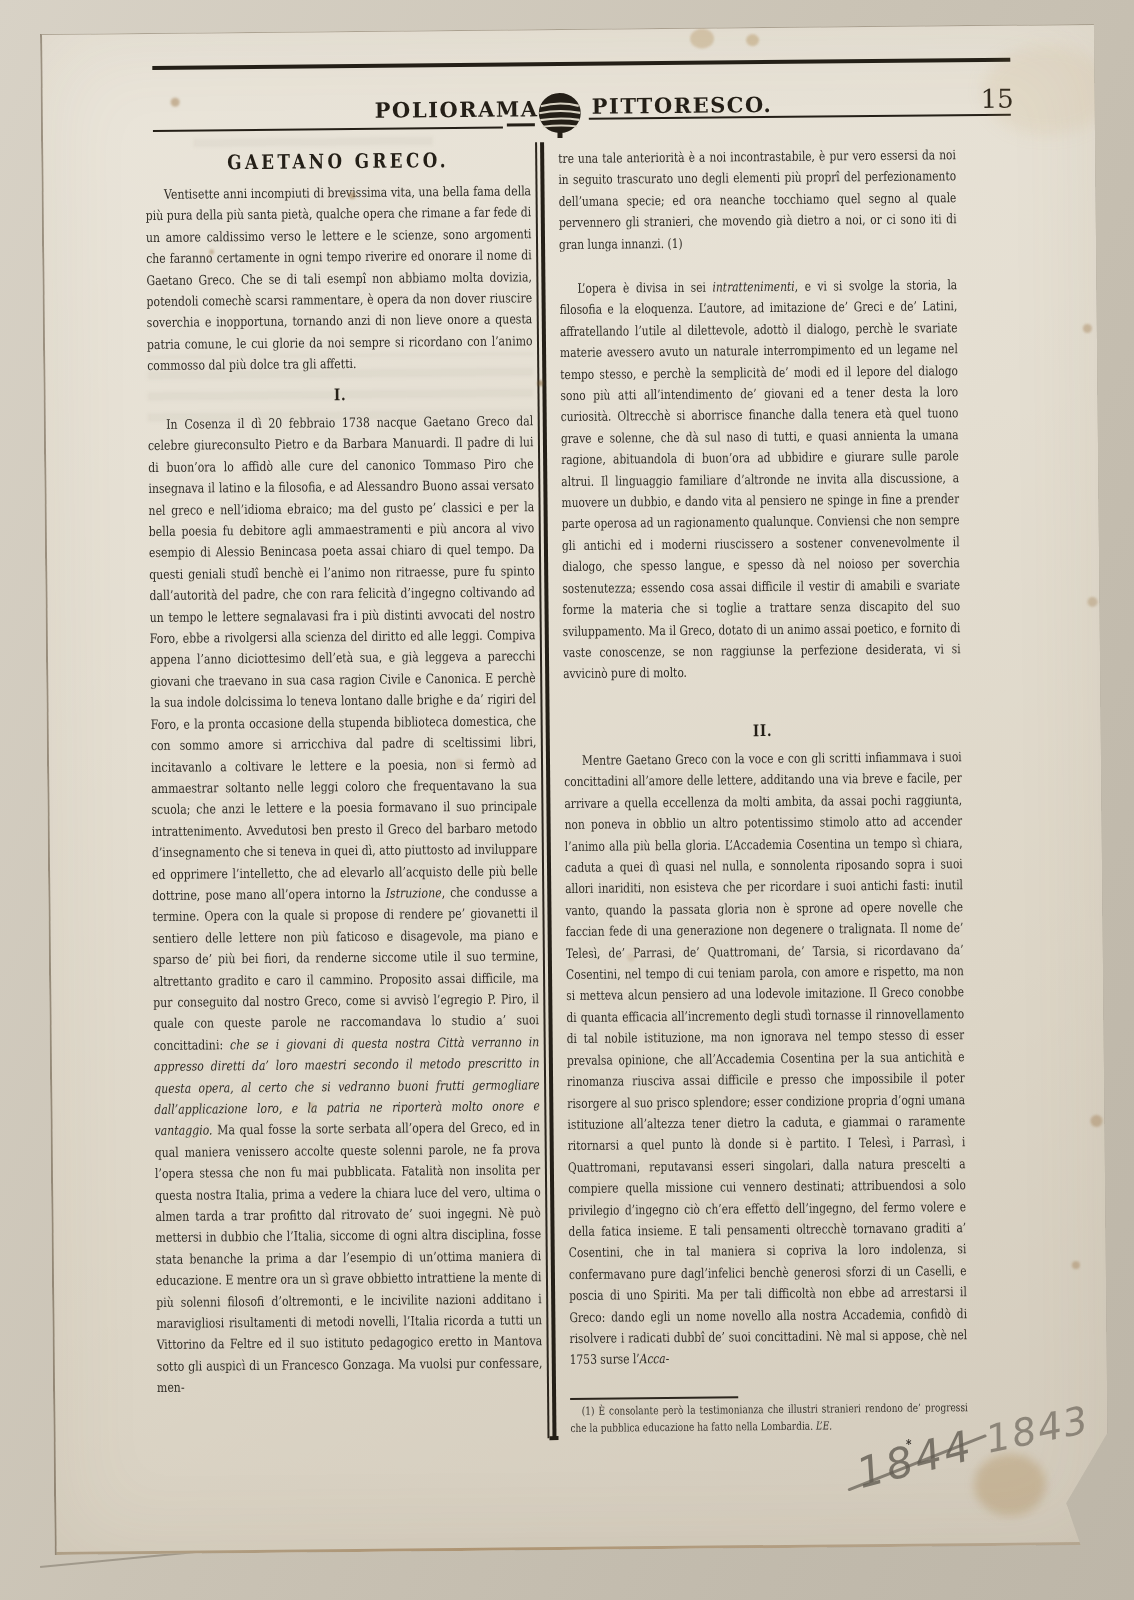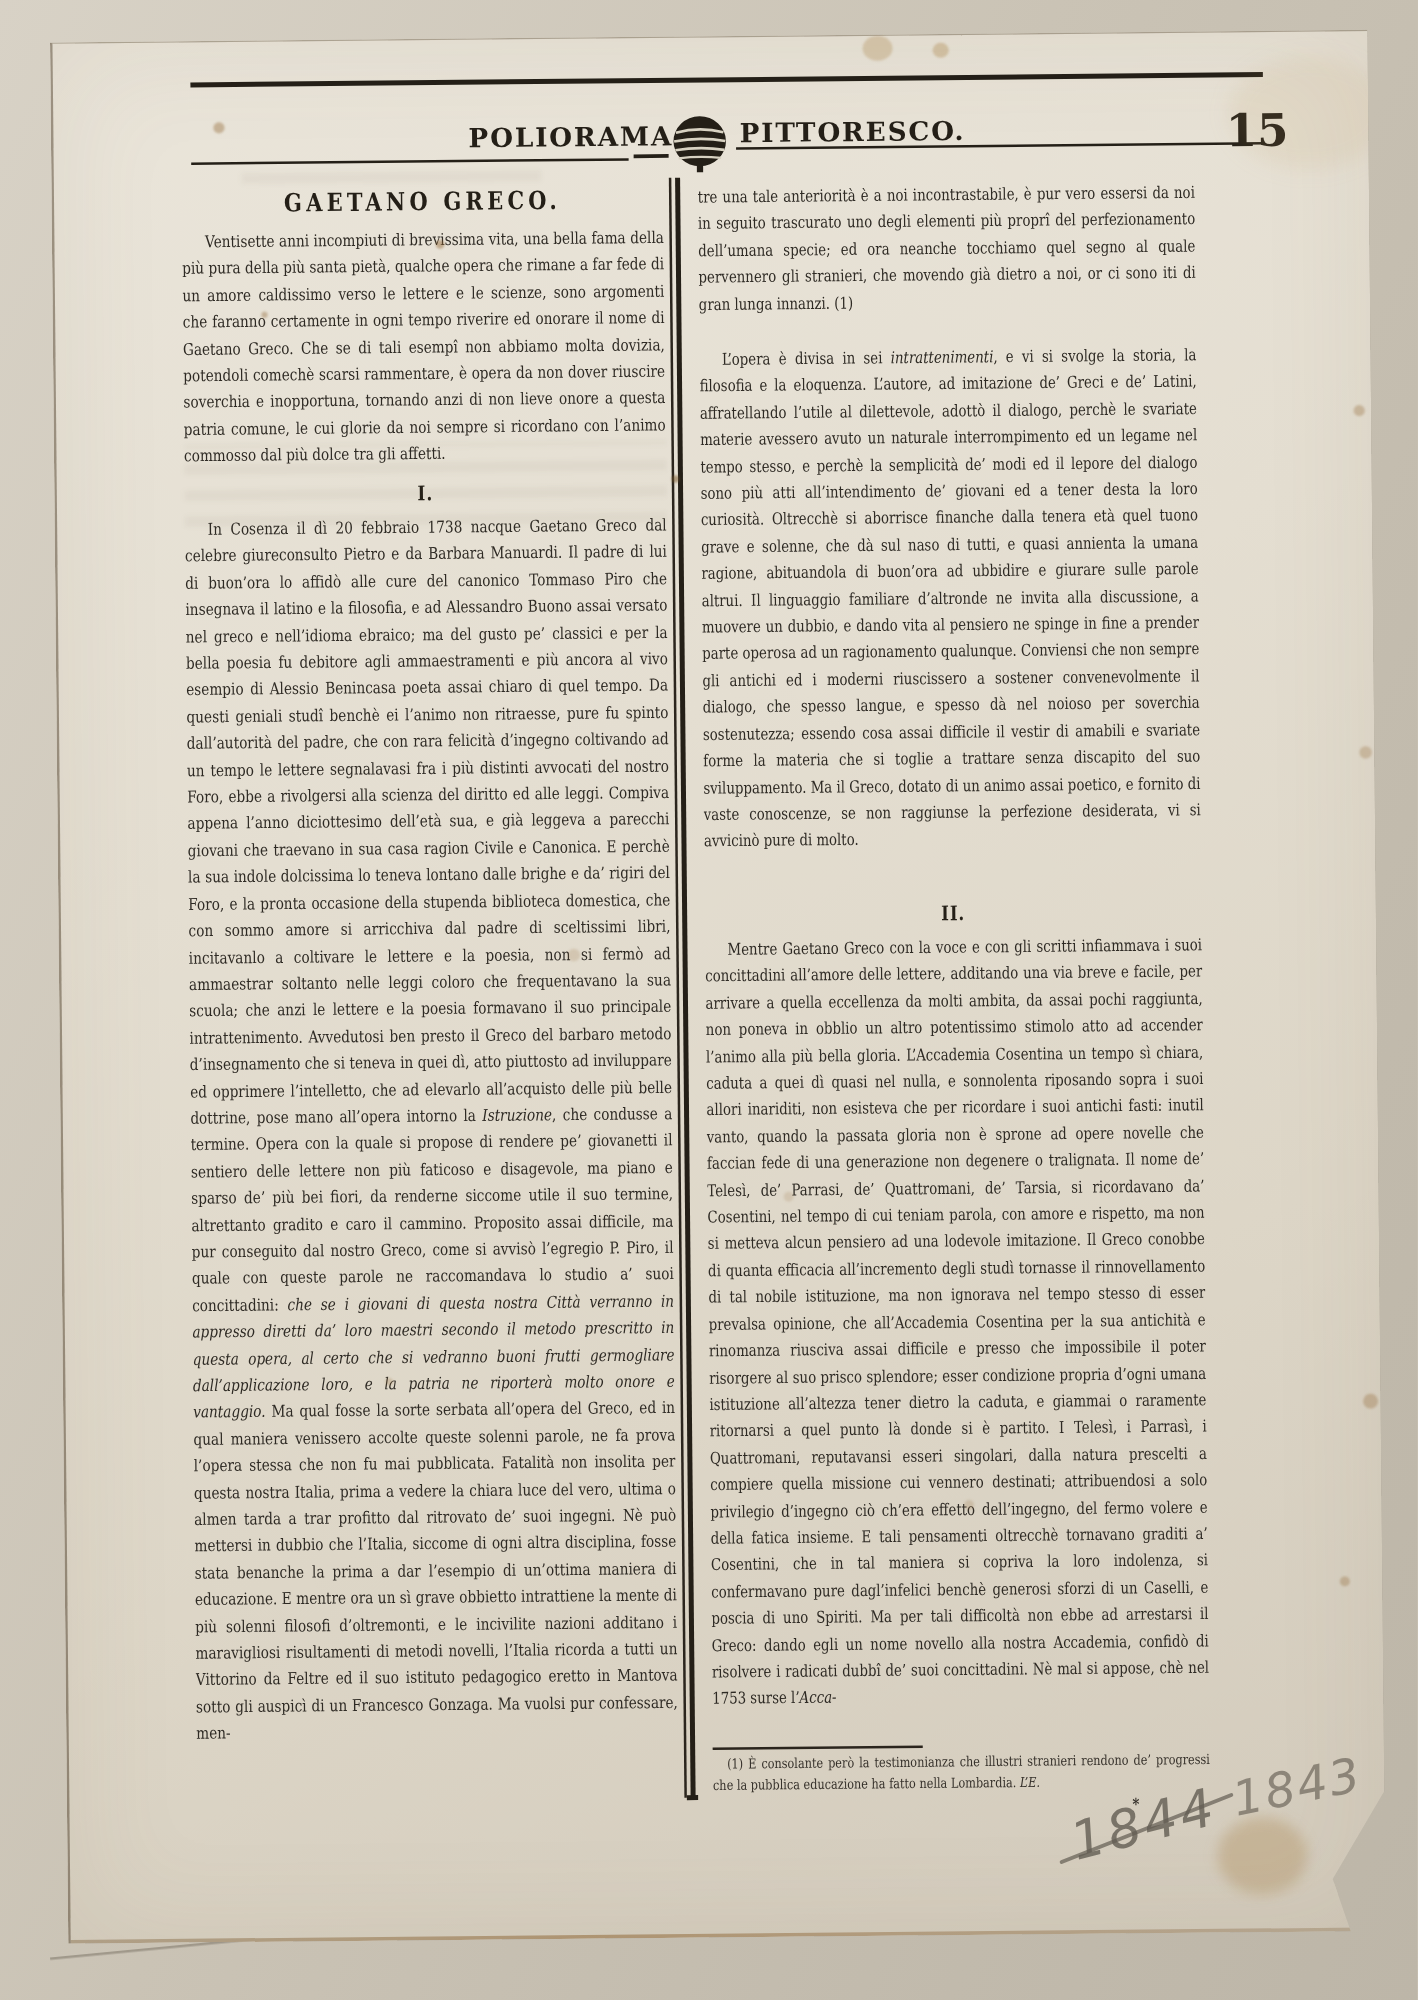--- a/index.html
+++ b/index.html
@@ -13,21 +13,21 @@
     background:linear-gradient(160deg,#eae5da 0%,#e4ded1 38%,#ddd6c7 68%,#d2cabb 100%);
     border-left:2px solid rgba(80,65,45,.5);
     border-top:1px solid rgba(80,65,45,.32);
     box-shadow:3px 4px 9px rgba(60,50,38,.35), inset 0 0 90px rgba(120,100,70,.10);
     clip-path:polygon(0 0,100% 0,100% calc(100% - 112px),calc(100% - 42px) calc(100% - 42px),calc(100% - 28px) 100%,0 100%);}
   .paper::after{content:"";position:absolute;left:0;right:0;bottom:0;height:3px;
     background:linear-gradient(90deg,rgba(110,80,40,.35),rgba(145,105,55,.55) 40%,rgba(110,80,40,.25));}
 
   .rule{position:absolute;background:#241f17;}
   .mast{position:absolute;font-weight:bold;color:#241f17;letter-spacing:1.5px;font-size:21px;white-space:nowrap;}
-  .pagenum{position:absolute;font-weight:bold;color:#241f17;font-size:36px;}
+  .pagenum{position:absolute;font-weight:normal;color:#241f17;font-size:26px;}
 
   .globe{position:absolute;left:494px;top:60px;width:46px;height:48px;}
 
   .divider-thin{position:absolute;left:492px;top:112px;width:1.5px;height:1296px;background:#2b251d;}
   .divider-thick{position:absolute;left:497px;top:112px;width:3.5px;height:1296px;background:#241f17;}
   .divider-foot{position:absolute;left:494px;top:1406px;width:9px;height:4px;background:#241f17;}
 
   .col{position:absolute;color:#2e2a24;text-align:justify;font-size:13px;line-height:21.4px;}
   .leftcol{left:102px;top:114px;width:459px;transform:scaleX(0.84);transform-origin:0 0;}
   .rightcol{left:515px;top:118px;width:485px;transform:scaleX(0.82);transform-origin:0 0;}

